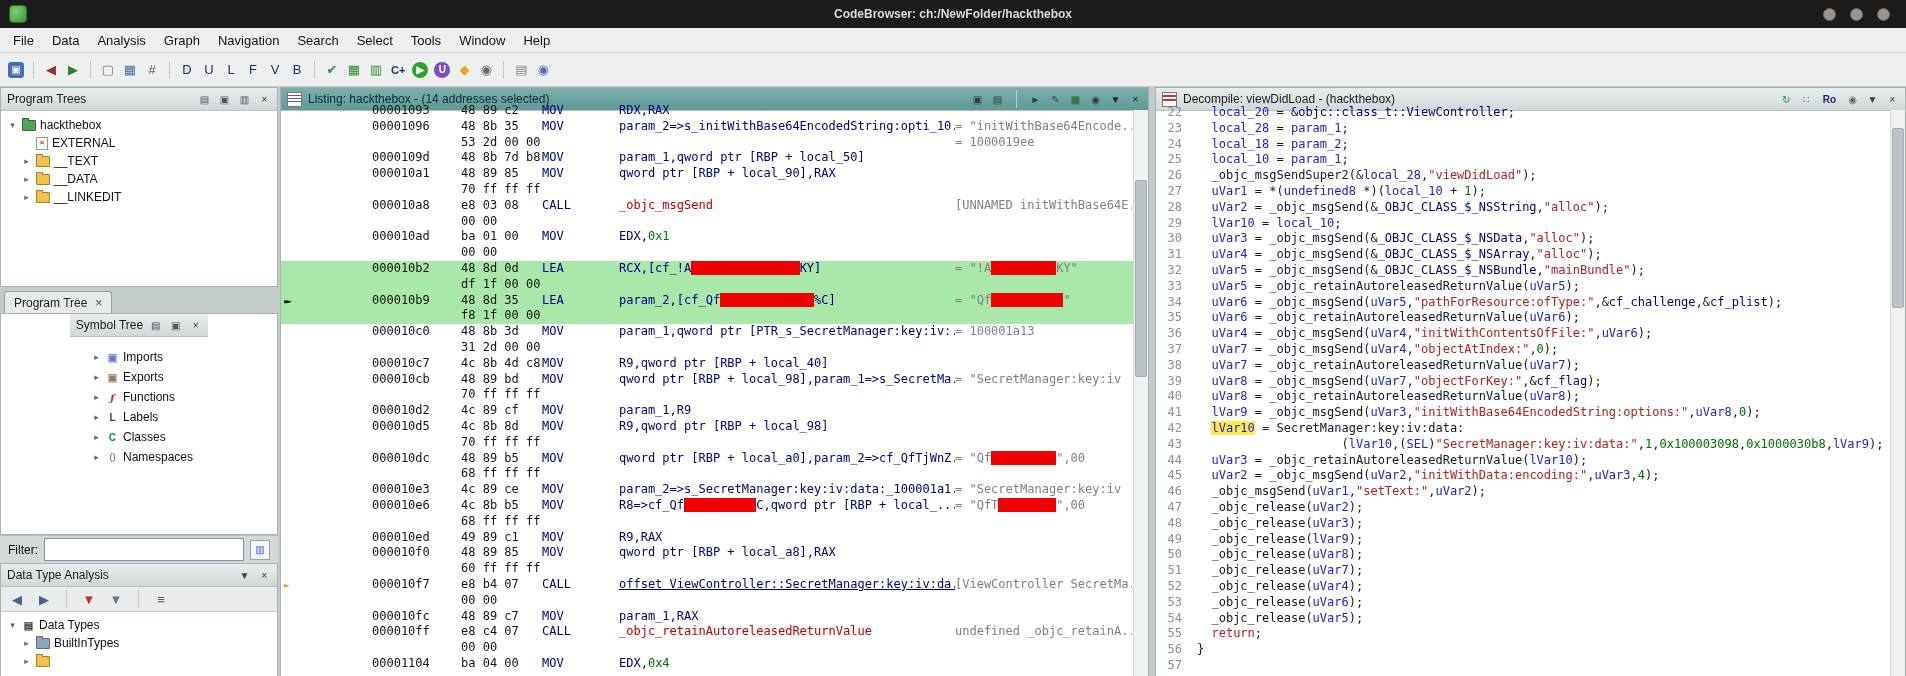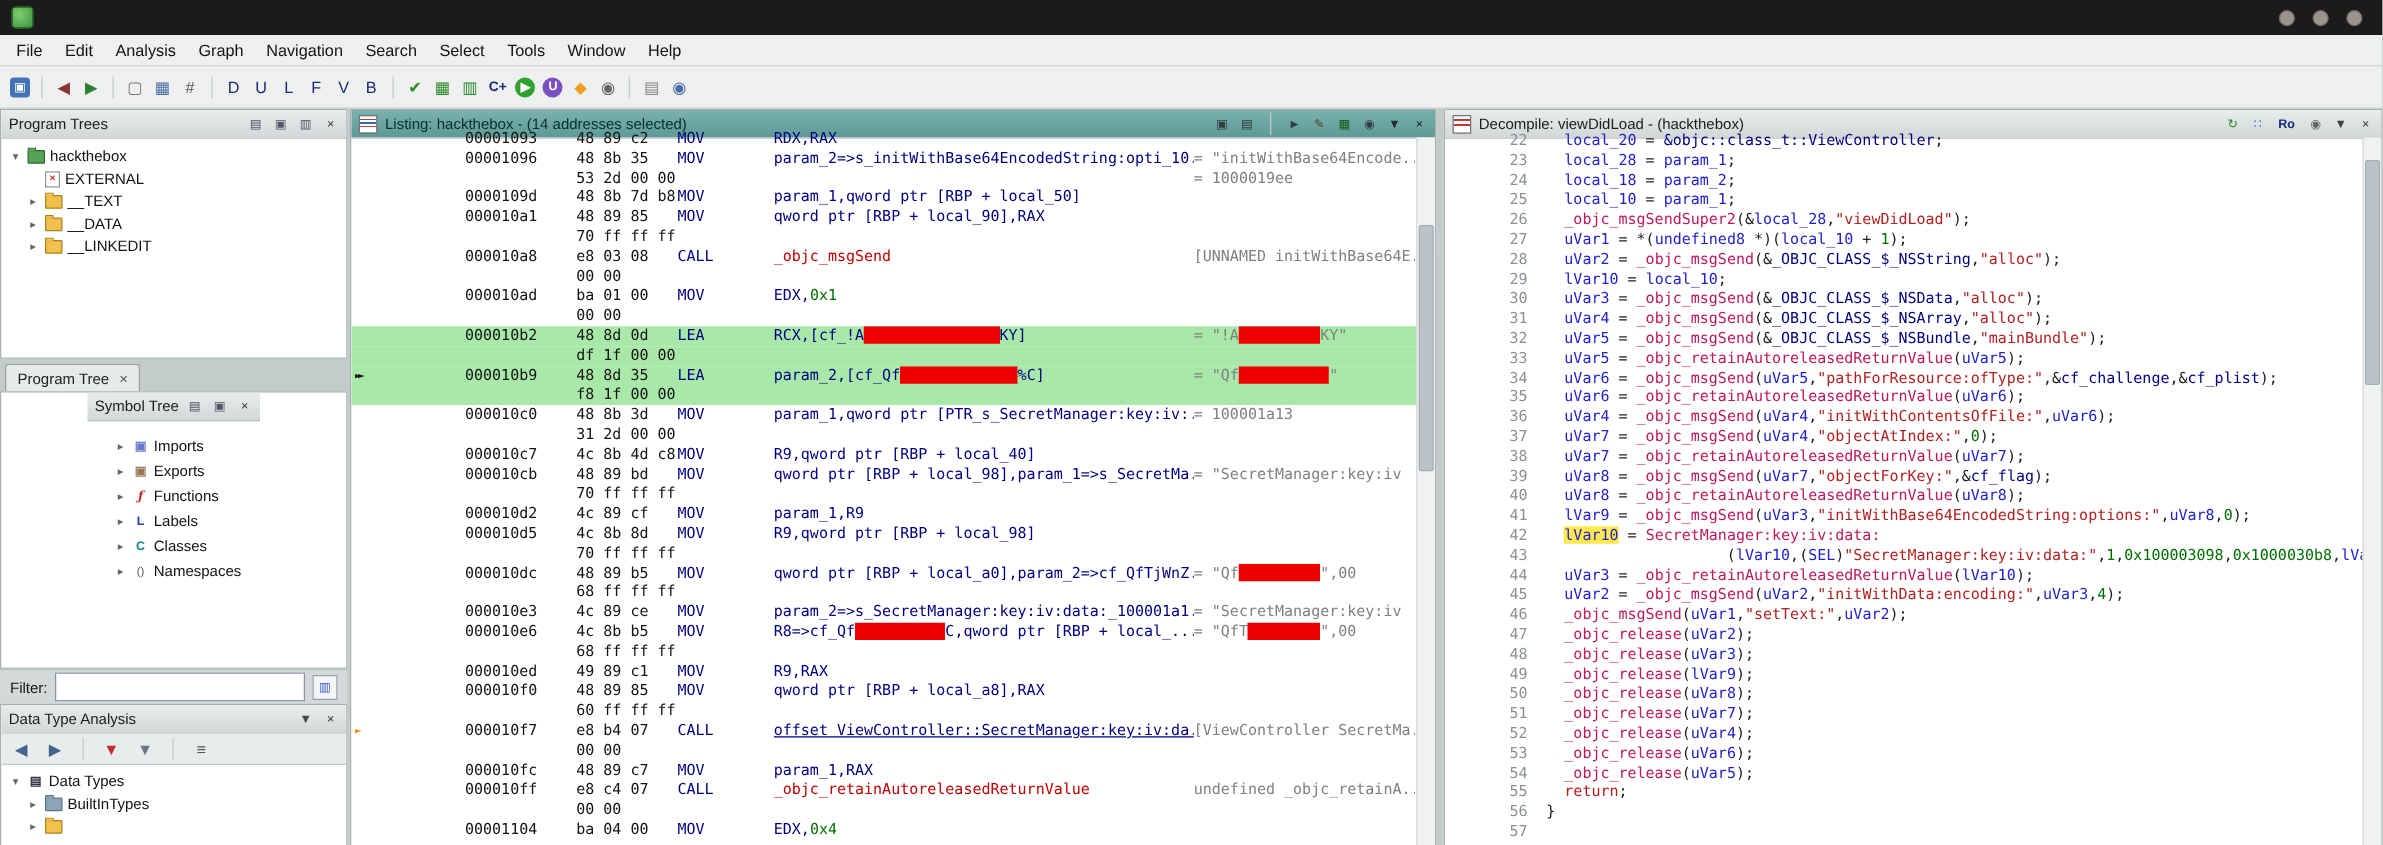--- a/index.html
+++ b/index.html
@@ -69,21 +69,21 @@
   .filter-row{height:28px;background:#d3d9d9;display:flex;align-items:center;gap:6px;padding:0 8px;font-size:12px;color:#111;border-top:1px solid #b4bcbc;box-sizing:border-box;}
   .filter-row input{flex:1;height:19px;border:1px solid #8892a0;padding:1px 4px;font-size:12px;background:#fff;font-family:"Liberation Sans",sans-serif;min-width:0;}
   .fbtn{width:18px;min-width:18px;height:18px;background:#f4f6f6;border:1px solid #99a2aa;display:flex;align-items:center;justify-content:center;font-size:10px;}
 
   .dtm-toolbar{height:24px;min-height:24px;background:#e8ecec;border-bottom:1px solid #c6cccc;display:flex;align-items:center;gap:7px;padding:0 6px;font-size:11px;}
 
   
   .codepanel{position:relative;background:#fff;overflow:hidden;}
   .codebody{position:absolute;top:22px;left:0;right:14px;bottom:0;overflow:hidden;font-family:"DejaVu Sans Mono",monospace;font-size:12px;line-height:15.8px;white-space:pre;color:#111;}
   #listing-body{transform:translateY(-7px);}
-  #decomp-body{transform:translateY(-5px);margin-left:40px;}
+  #decomp-body{transform:translateY(-5px);}
 
   .lrow{position:relative;height:15.8px;}
   .lrow.sel{background:#a8e8a8;}
   .c-addr{position:absolute;left:91px;color:#141414;}
   .c-bytes{position:absolute;left:152px;color:#141414;margin-left:28px;}
   .c-mn{position:absolute;left:261px;color:#000080;}
   .c-ops{position:absolute;left:338px;width:336px;overflow:hidden;white-space:pre;}
   .c-cmt{position:absolute;left:674px;right:2px;overflow:hidden;white-space:pre;}
   .mk{position:absolute;left:3px;top:1px;font-size:9px;line-height:14px;}
   .mk-cursor{color:#111;letter-spacing:-3px;}
@@ -94,50 +94,51 @@
   .tk-f{color:#c00000;}
   .tk-u{color:#000080;text-decoration:underline;}
   .tk-c{color:#808080;}
   .tk-r{background:#ee0000;color:#ee0000;}
 
   .dline{height:15.8px;white-space:pre;}
   .ln{display:inline-block;width:26px;text-align:right;color:#8a9096;margin-right:15px;}
   .dk-p{color:#1a1a1a;}
   .dk-v{color:#2222cc;}
   .dk-vh{color:#2222cc;background:#ffe94d;}
-  .dk-f{color:#be185d;}
+  .dk-f{color:#0f172a;}
   .dk-s{color:#b22222;}
   .dk-g{color:#000080;}
   .dk-n{color:#007000;}
   .dk-k{color:#b91c1c;}
   .dk-t{color:#2222cc;}
 
   .vscroll{position:absolute;top:22px;right:0;bottom:0;width:14px;background:#f0f2f2;border-left:1px solid #d4d8d8;}
   .vthumb{position:absolute;left:1px;right:1px;background:#bcc3c8;border:1px solid #a6adb2;border-radius:2px;}
   #listing-scroll .vthumb{top:70px;height:195px;}
   #decomp-scroll .vthumb{top:18px;height:178px;}
 
   .paneicon{width:13px;min-width:13px;height:13px;border:1px solid #777;background:repeating-linear-gradient(180deg,#fff 0 2px,#c33 2px 3px,#fff 3px 5px,#36c 5px 6px,#fff 6px 8px,#c33 8px 9px,#fff 9px 13px);}
   .paneicon.dicon{background:repeating-linear-gradient(180deg,#fff 0 2px,#c33 2px 4px,#fff 4px 6px,#c33 6px 8px,#fff 8px 13px);}
 </style>
 </head>
 <body>
 
 <div id="titlebar">
   <div class="appicon"></div>
+  <div class="tb-title">CodeBrowser: ch:/NewFolder/hackthebox</div>
   <div class="winctrls">
     <div class="wc"></div>
     <div class="wc"></div>
     <div class="wc"></div>
   </div>
 </div>
 
 <div id="menubar">
     <div class="menu-item">File</div>
-    <div class="menu-item">Edit</div>
+    <div class="menu-item">Data</div>
     <div class="menu-item">Analysis</div>
     <div class="menu-item">Graph</div>
     <div class="menu-item">Navigation</div>
     <div class="menu-item">Search</div>
     <div class="menu-item">Select</div>
     <div class="menu-item">Tools</div>
     <div class="menu-item">Window</div>
     <div class="menu-item">Help</div>
   </div>
 

